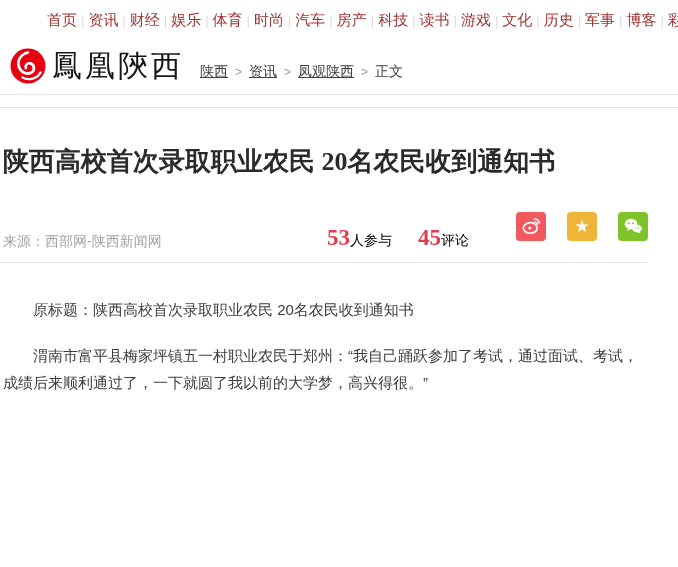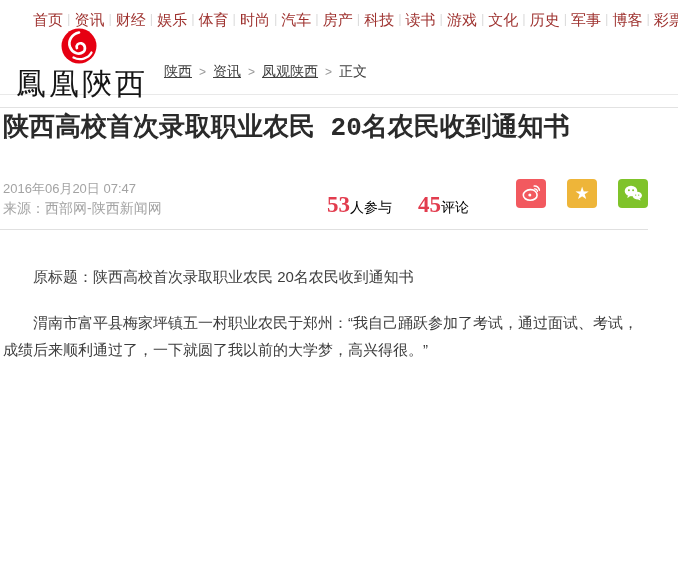--- a/index.html
+++ b/index.html
@@ -7,57 +7,57 @@
     margin: 0; padding: 0;
     width: 678px; height: 567px;
     background: #ffffff;
     font-family: "Liberation Sans", sans-serif;
     overflow: hidden;
   }
   a { text-decoration: none; cursor: pointer; }
 
   
   .topnav {
-    display: flex; align-items: flex-start;
-    padding: 11px 0 9px 33px;
+    display: flex; align-items: center;
+    padding: 11px 0 9px 47px;
     font-size: 15px;
     white-space: nowrap;
   }
   .topnav .nav-link { color: #9e322f; }
   .topnav .sep { color: #dddddd; margin: 0 4px; font-size: 13px; }
 
   
   .header {
     display: flex; align-items: center;
     padding: 8px 0 0 10px;
     height: 46px;
   }
-  .logo-link { display: flex; align-items: center; flex-direction: column; }
+  .logo-link { display: flex; align-items: center; }
   .logo-icon { width: 36px; height: 36px; display: block; }
   .logo-text {
     font-family: "Liberation Serif", serif;
     font-size: 30px; color: #161616;
     letter-spacing: 3px; margin-left: 6px;
     font-weight: 500;
   }
   .breadcrumb {
     display: flex; align-items: center;
     margin-left: 16px; margin-top: 12px;
     font-size: 14px; color: #3f3f3f;
   }
   .breadcrumb a { color: #3f3f3f; text-decoration: underline; }
   .breadcrumb .bc-sep { color: #999999; margin: 0 7px; font-size: 12px; }
 
   .rule-1 { border: none; border-top: 1px solid #e9e9e9; margin: 9px 0 0 0; }
   .rule-2 { border: none; border-top: 1px solid #e2e2e2; margin: 12px 0 0 0; }
 
   
   .article-title {
-    margin: 5px 30px 0 3px;
-    font-family: Liberation Mono, monospace;
+    margin: 38px 30px 0 3px;
+    font-family: Liberation Serif, serif;
     font-size: 26px; font-weight: bold;
     color: #2a2a2a; line-height: 1.2;
   }
   .meta {
     display: flex; justify-content: space-between; align-items: flex-end;
     margin: 24px 30px 0 3px;
   }
   .meta-left .date { font-size: 13px; color: #a3a3a3; }
   .meta-left .source { font-size: 14px; color: #a3a3a3; margin-top: 2px; }
   .meta-right { display: flex; align-items: center; }
@@ -147,21 +147,20 @@
   </div>
 </div>
 
 <hr class="rule-1">
 <hr class="rule-2">
 
 <h1 class="article-title">陕西高校首次录取职业农民 20名农民收到通知书</h1>
 
 <div class="meta">
   <div class="meta-left">
-    <div class="date">2016年06月20日  07:47</div>
     <div class="source"><span>来源：</span><span>西部网-陕西新闻网</span></div>
   </div>
   <div class="meta-right">
     <a class="count-group">
       <span class="count-num">53</span>
       <span class="count-label">人参与</span>
     </a>
     <a class="count-group">
       <span class="count-num">45</span>
       <span class="count-label">评论</span>

